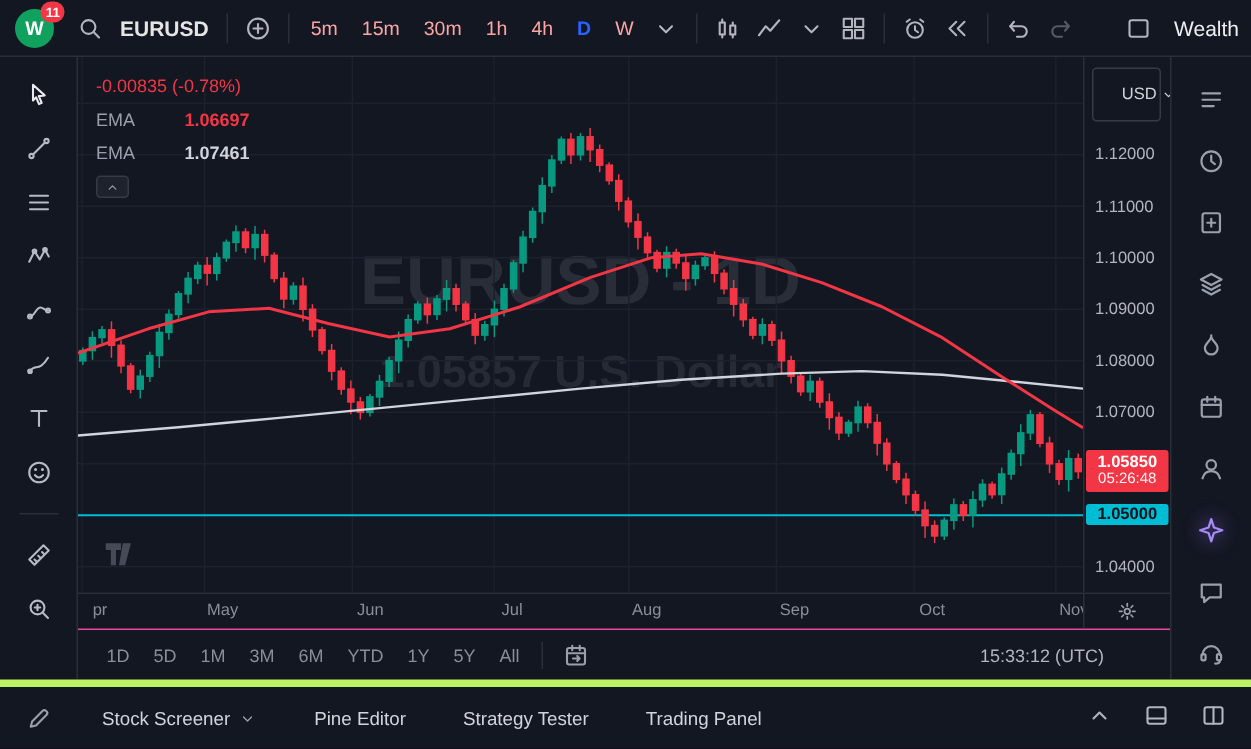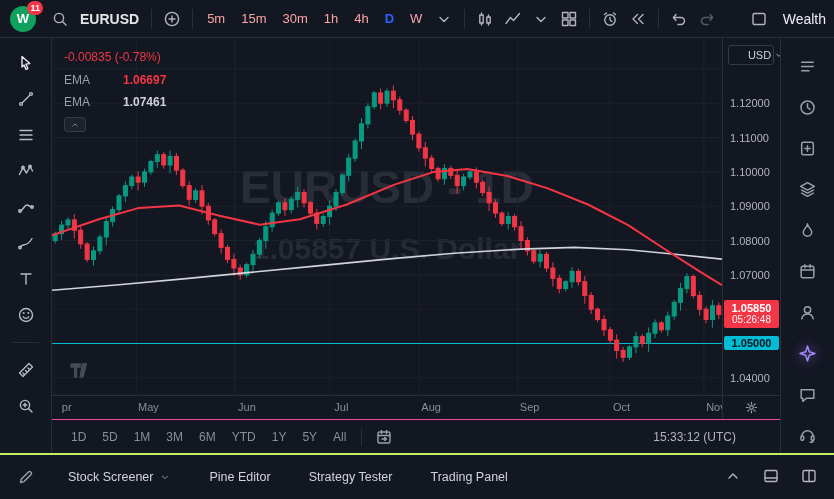--- a/index.html
+++ b/index.html
@@ -44,21 +44,21 @@
   .legend{position:absolute;left:12px;top:12px;z-index:3;font-size:12px;}
   .change-row{margin-bottom:9px;}
   .ema-row{display:flex;gap:7px;margin-bottom:8px;align-items:center;}
   .ema-label{color:#9aa0ab;}
   .ema-value{font-weight:bold;margin-left:26px;}
   .collapse-chip{margin-top:6px;width:22px;height:15px;border:1px solid #363a45;background:#1e222d;border-radius:3px;
        display:flex;align-items:center;justify-content:center;color:#9aa0ab;}
   .collapse-chip svg{width:10px;height:10px;}
   .tv-logo{position:absolute;left:14px;bottom:12px;z-index:2;opacity:0.85;}
   .price-axis{position:absolute;right:0;top:0;bottom:0;width:58px;border-left:1px solid #2a2e39;z-index:4;font-size:11px;}
-  .usd-dd{position:absolute;top:7px;left:5px;right:6px;height:20px;border:1px solid #363a45;border-radius:3px;
+  .usd-dd{position:absolute;top:7px;left:5px;right:6px;height:36px;border:1px solid #363a45;border-radius:3px;
        display:flex;align-items:center;justify-content:center;gap:3px;font-size:11px;color:#d1d4dc;background:#131722;padding-left:30px;}
   .usd-dd svg{width:10px;height:10px;}
   .tick{position:absolute;left:7px;color:#b2b5be;}
   .last-label{position:absolute;left:1px;right:1px;border-radius:2px;color:#fff;text-align:center;padding:2px 0;z-index:2;}
   .last-price{font-size:11px;font-weight:bold;line-height:12px;}
   .countdown{font-size:10px;line-height:12px;opacity:.95;}
   .level-label{position:absolute;left:1px;right:1px;border-radius:2px;color:#06131a;text-align:center;
        font-size:11px;font-weight:bold;padding:1px 0;z-index:2;}
 
   .time-axis{flex:0 0 24px;border-top:1px solid #2a2e39;display:flex;position:relative;}
@@ -72,21 +72,21 @@
   .rb-sep{width:1px;height:18px;background:#2a2e39;margin:0 8px;}
   .go-date{color:#9aa0ab;}
   .clock{margin-left:auto;font-size:12px;color:#b2b5be;white-space:nowrap;}
 
   .rsb{flex:0 0 54px;border-left:1px solid #2a2e39;display:flex;flex-direction:column;align-items:center;padding-top:14px;gap:13px;}
   .side-btn{width:28px;height:28px;display:flex;align-items:center;justify-content:center;color:#9aa0ab;border-radius:4px;}
   .side-btn svg{width:19px;height:19px;}
   .side-btn.glow{color:var(--purple);filter:drop-shadow(0 0 6px rgba(150,110,255,.85));}
 
   
-  .bottom{flex:0 0 46px;border-top:2px solid #bef264;display:flex;align-items:center;background:#131722;z-index:6;}
+  .bottom{flex:0 0 46px;border-top:5px solid #bef264;display:flex;align-items:center;background:#131722;z-index:6;}
   .bp-left{flex:0 0 52px;display:flex;align-items:center;justify-content:center;color:#9aa0ab;align-self:stretch;}
   .tabs{display:flex;align-items:center;gap:38px;margin-left:16px;}
   .tab{display:flex;align-items:center;gap:6px;font-size:12.5px;color:#d1d4dc;}
   .tab svg{width:12px;height:12px;color:#9aa0ab;}
   .bp-right{margin-left:auto;display:flex;align-items:center;gap:20px;padding-right:16px;color:#9aa0ab;}
 </style>
 </head>
 <body>
 
 <div class="app">

